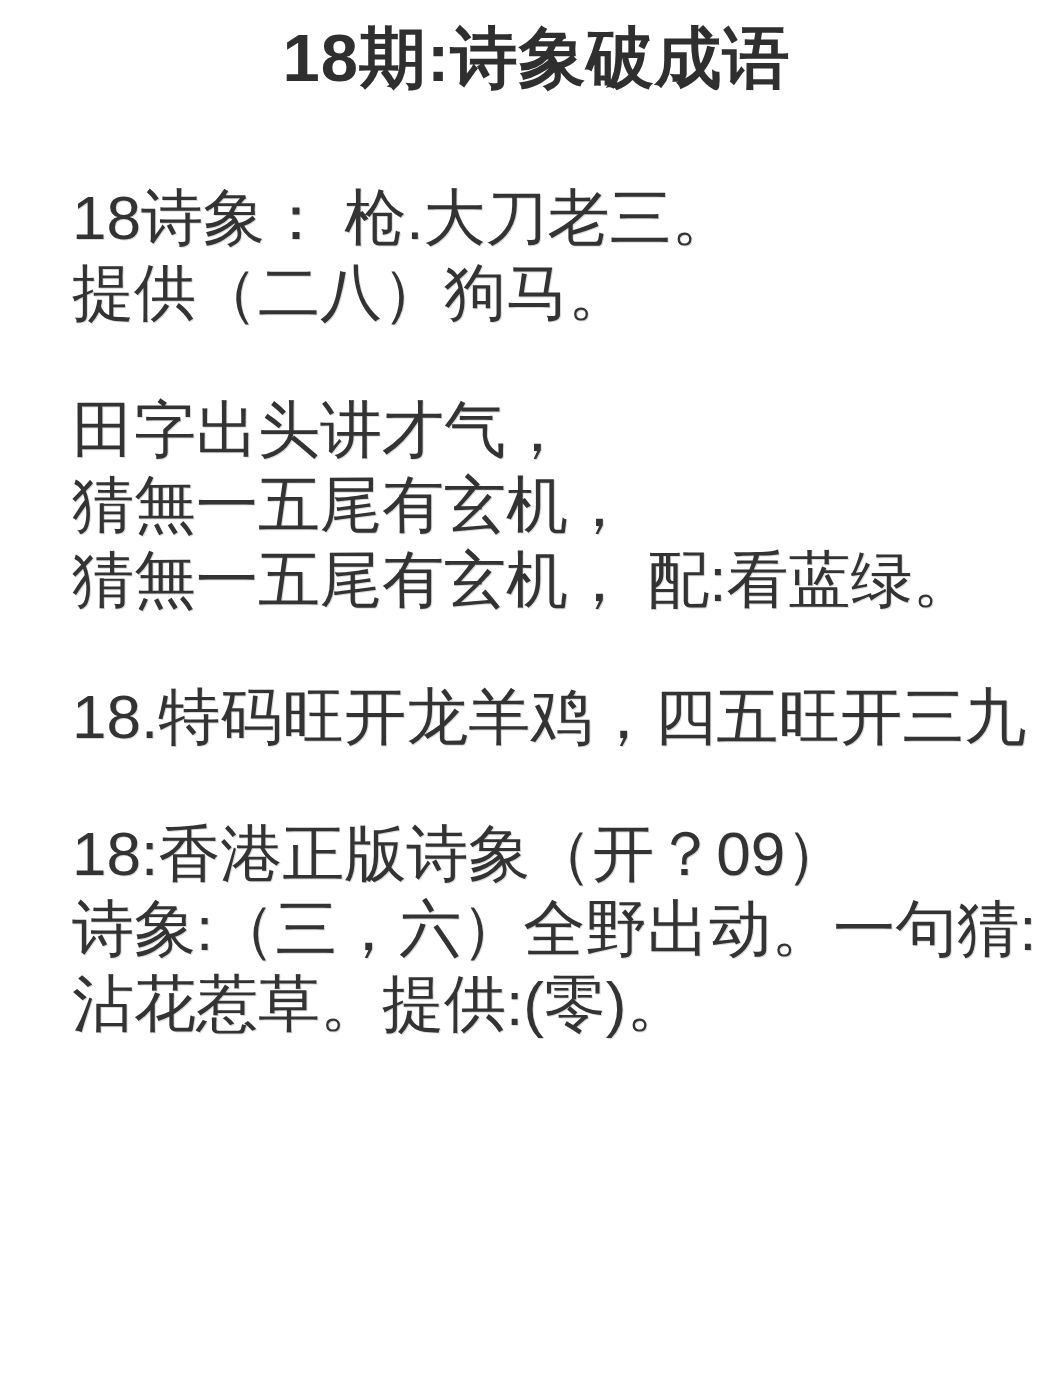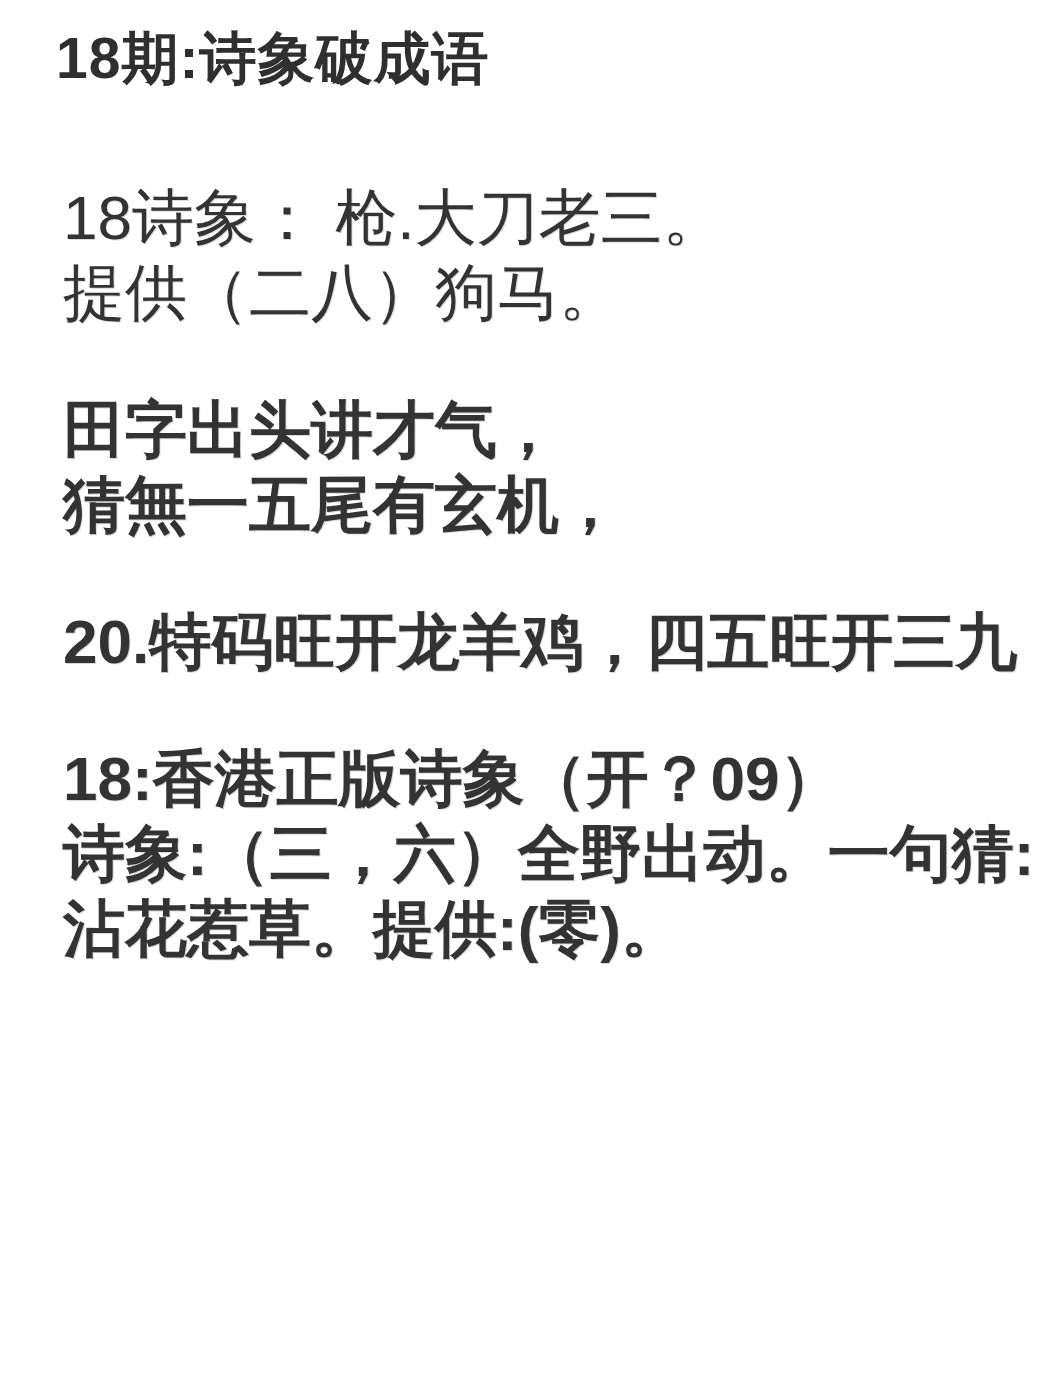--- a/index.html
+++ b/index.html
@@ -15,36 +15,36 @@
   }
   .page {
     box-sizing: border-box;
     width: 1063px;
     height: 1379px;
     padding: 0 30px 0 56px;
     background: #ffffff;
   }
   .title {
     margin: 16px 16px 0 0;
-    font-size: 57px;
+    font-size: 67px;
     line-height: 84px;
     font-weight: bold;
+    text-align: center;
     color: #2f2f2f;
     letter-spacing: 1px;
     white-space: nowrap;
   }
   .para {
-    margin: 7px;
+    margin: 16px;
   }
   .para.first {
     margin-top: 80px;
   }
   .para + .para {
     margin-top: 62px;
-    font-weight: bold;
   }
   .line {
     font-size: 62px;
     line-height: 75px;
     color: #333333;
     white-space: nowrap;
     text-shadow: 1px 1px 0 rgba(51,51,51,0.18);
   }
 </style>
 </head>
@@ -55,24 +55,25 @@
   <h1 class="title">18期:诗象破成语</h1>
 
   <div class="para first">
     <div class="line">18诗象： 枪.大刀老三。</div>
     <div class="line">提供（二八）狗马。</div>
   </div>
 
   <div class="para">
     <div class="line">田字出头讲才气，</div>
     <div class="line">猜無一五尾有玄机，</div>
+    <div class="line">猜無一五尾有玄机， 配:看蓝绿。</div>
   </div>
 
   <div class="para">
-    <div class="line">20.特码旺开龙羊鸡，四五旺开三九</div>
+    <div class="line">18.特码旺开龙羊鸡，四五旺开三九</div>
   </div>
 
   <div class="para">
     <div class="line">18:香港正版诗象（开？09）</div>
     <div class="line">诗象:（三，六）全野出动。一句猜:</div>
     <div class="line">沾花惹草。提供:(零)。</div>
   </div>
 
 </div>
 

